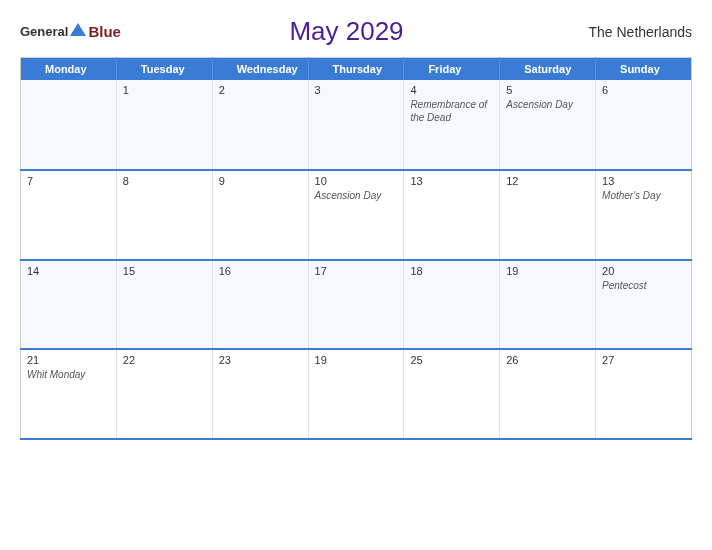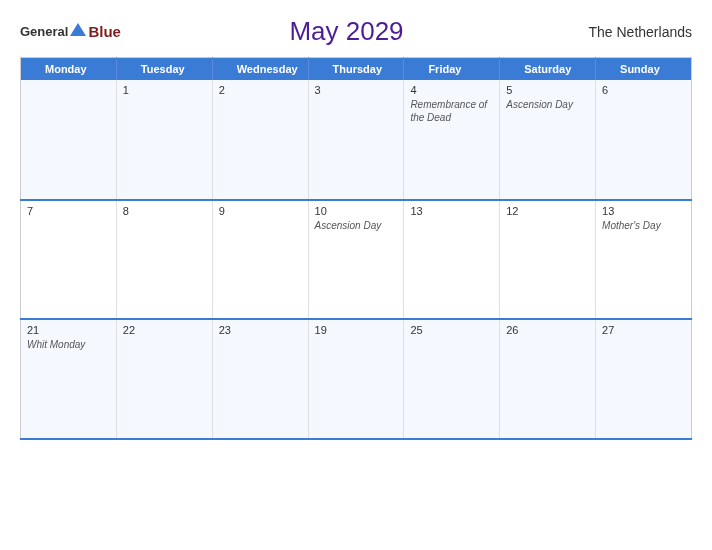--- a/index.html
+++ b/index.html
@@ -176,20 +176,41 @@
           <td><span class="day-num">10</span><span class="day-event">Ascension Day</span></td>
           <td>
             <span class="day-num">13</span>
           </td>
           <td>
             <span class="day-num">12</span>
           </td>
           <td><span class="day-num">13</span><span class="day-event">Mother's Day</span></td>
         </tr>
         <tr>
+          <td>
+            <span class="day-num">14</span>
+          </td>
+          <td>
+            <span class="day-num">15</span>
+          </td>
+          <td>
+            <span class="day-num">16</span>
+          </td>
+          <td>
+            <span class="day-num">17</span>
+          </td>
+          <td>
+            <span class="day-num">18</span>
+          </td>
+          <td>
+            <span class="day-num">19</span>
+          </td>
+          <td><span class="day-num">20</span><span class="day-event">Pentecost</span></td>
+        </tr>
+        <tr>
           <td><span class="day-num">21</span><span class="day-event">Whit Monday</span></td>
           <td>
             <span class="day-num">22</span>
           </td>
           <td>
             <span class="day-num">23</span>
           </td>
           <td>
             <span class="day-num">19</span>
           </td>

